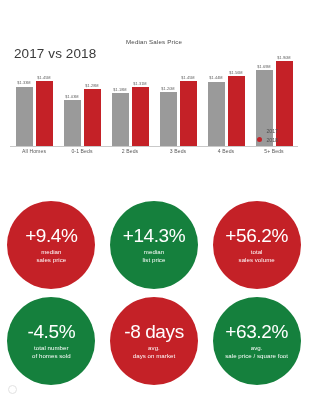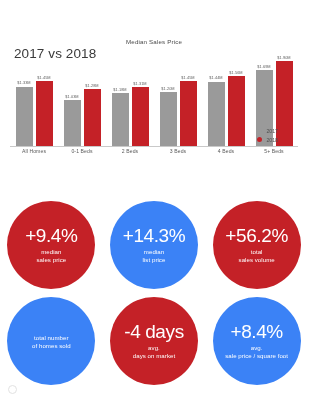--- a/index.html
+++ b/index.html
@@ -162,21 +162,21 @@
     border-radius: 50%;
     display: flex;
     flex-direction: column;
     align-items: center;
     justify-content: center;
     color: #ffffff;
     text-align: center;
     line-height: 1.05;
   }
   .stat-circle.red { background: #c42127; }
-  .stat-circle.gray { background: #3b82f6; }
+  .stat-circle.gray { background: #15803d; }
 
   .stat-value {
     font-size: 19px;
     letter-spacing: -0.4px;
     white-space: nowrap;
   }
   .stat-caption {
     font-size: 6.1px;
     margin-top: 2.5px;
     line-height: 1.3;
@@ -297,26 +297,27 @@
         <div class="stat-value">+14.3%</div>
         <div class="stat-caption">median<br>list price</div>
       </div>
       <div class="stat-circle red">
         <div class="stat-value">+56.2%</div>
         <div class="stat-caption">total<br>sales volume</div>
       </div>
     </div>
   <div class="stat-row" id="stat-row-bottom">
       <div class="stat-circle gray">
+        <div class="stat-value">-4.5%</div>
         <div class="stat-caption">total number<br>of homes sold</div>
       </div>
       <div class="stat-circle red">
-        <div class="stat-value">-4 days</div>
+        <div class="stat-value">-8 days</div>
         <div class="stat-caption">avg.<br>days on market</div>
       </div>
       <div class="stat-circle gray">
-        <div class="stat-value">+8.4%</div>
+        <div class="stat-value">+63.2%</div>
         <div class="stat-caption">avg.<br>sale price / square foot</div>
       </div>
     </div>
 </div>
 
 <div id="watermark"></div>
 
 </body></html>

